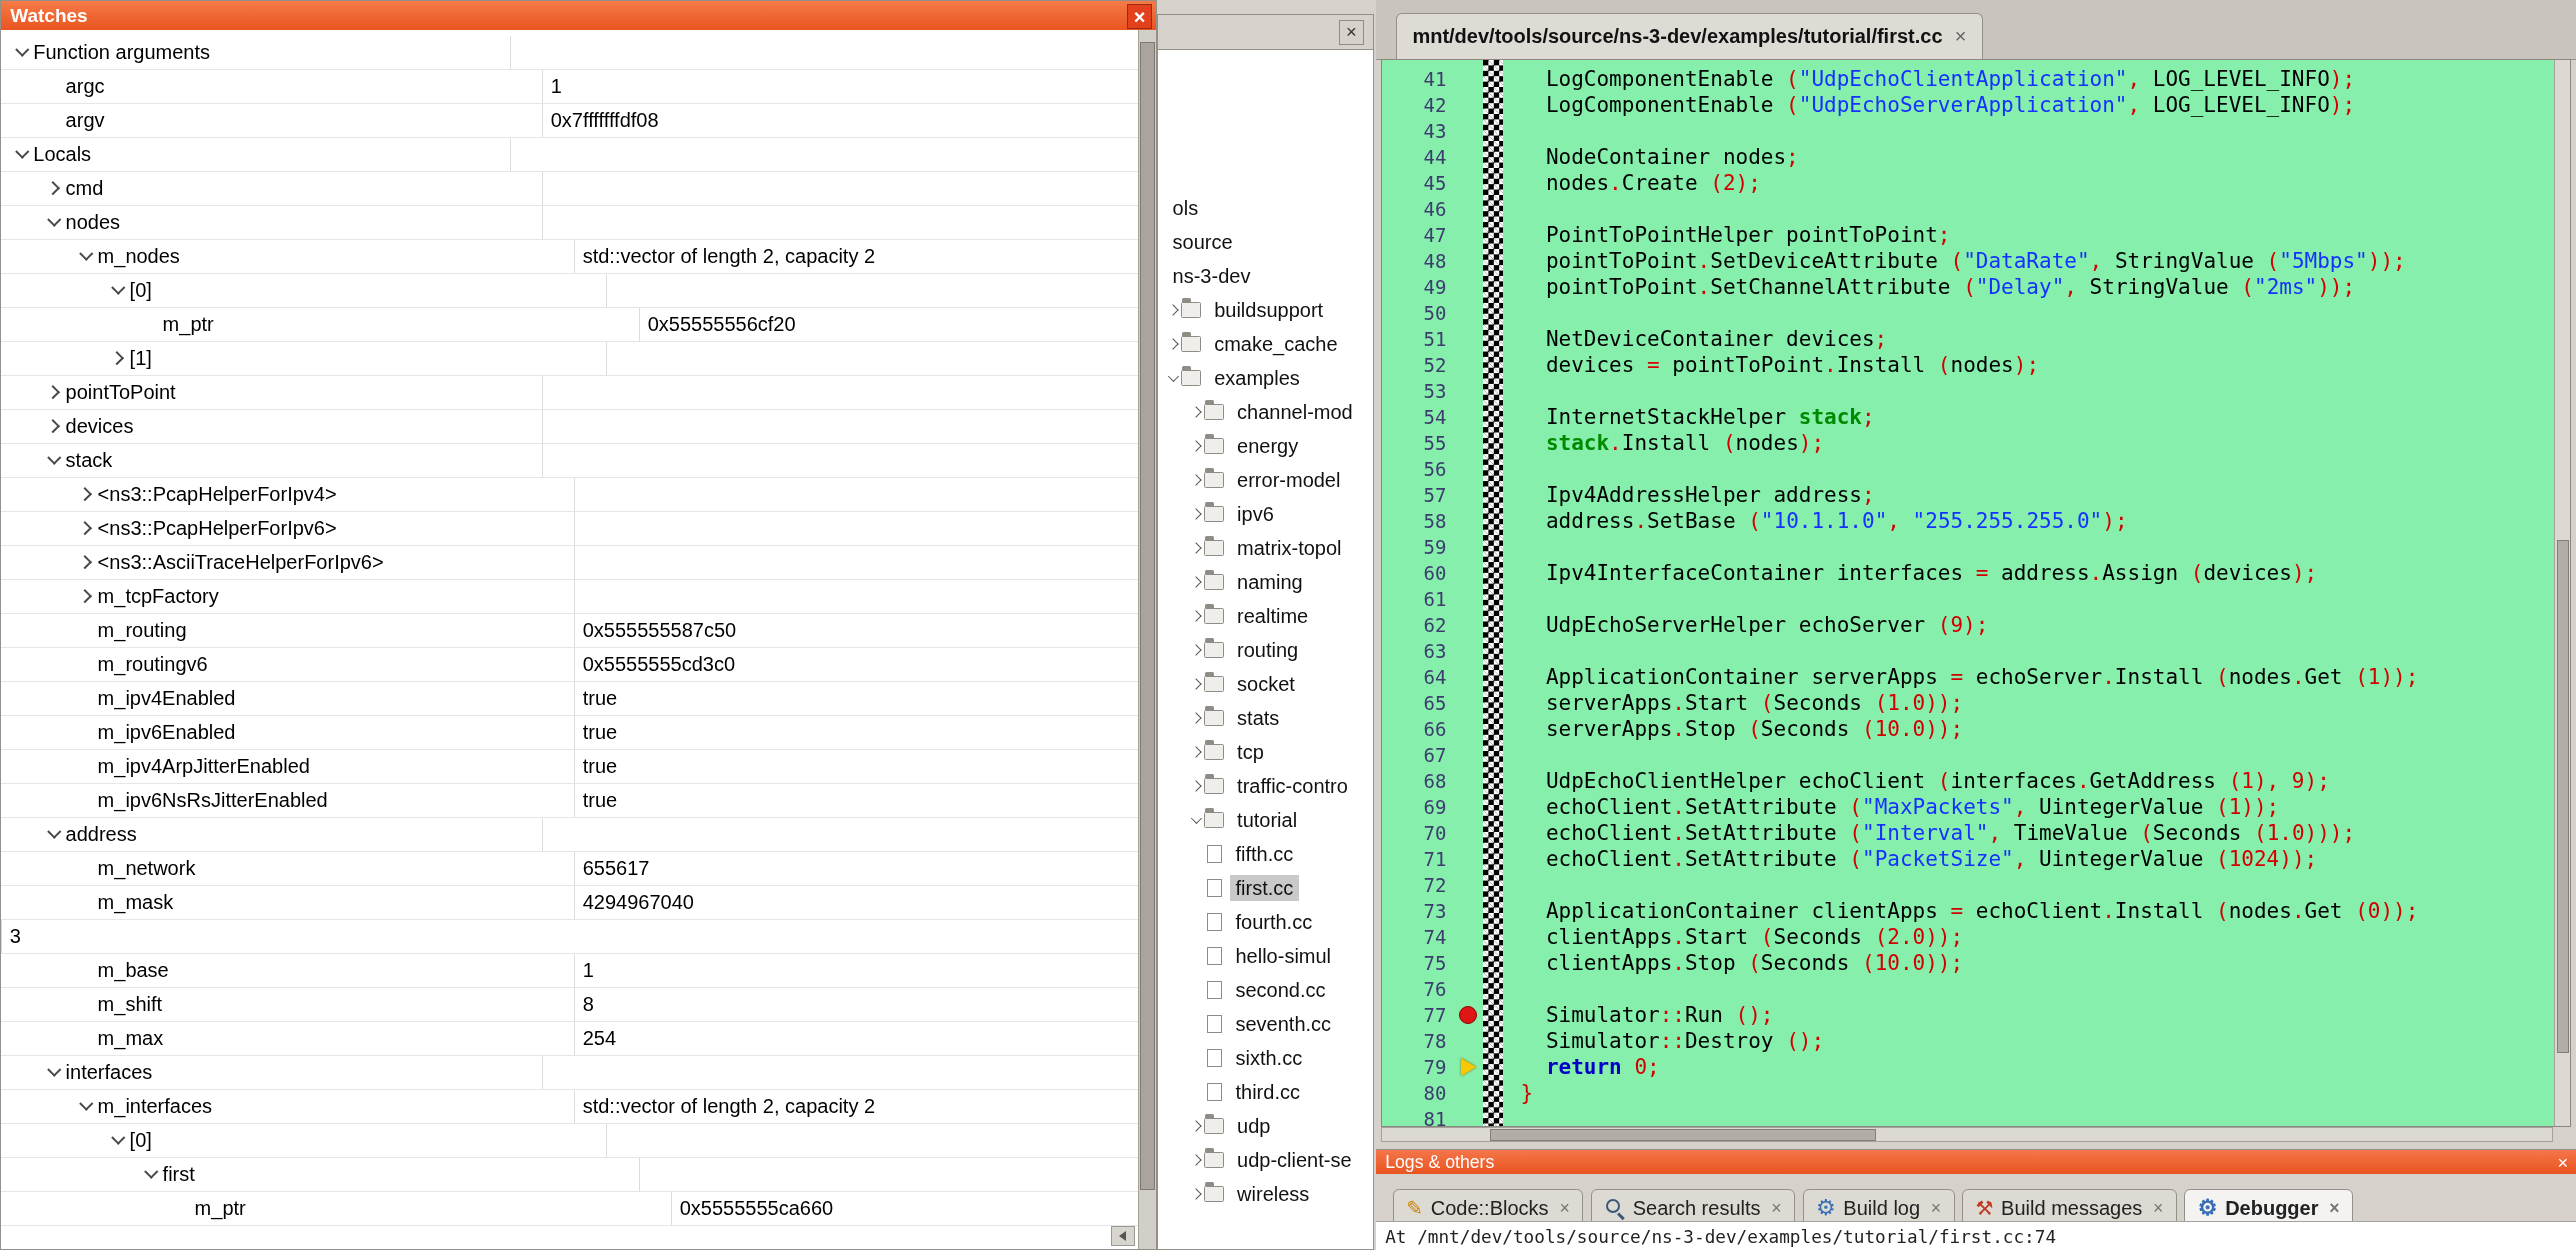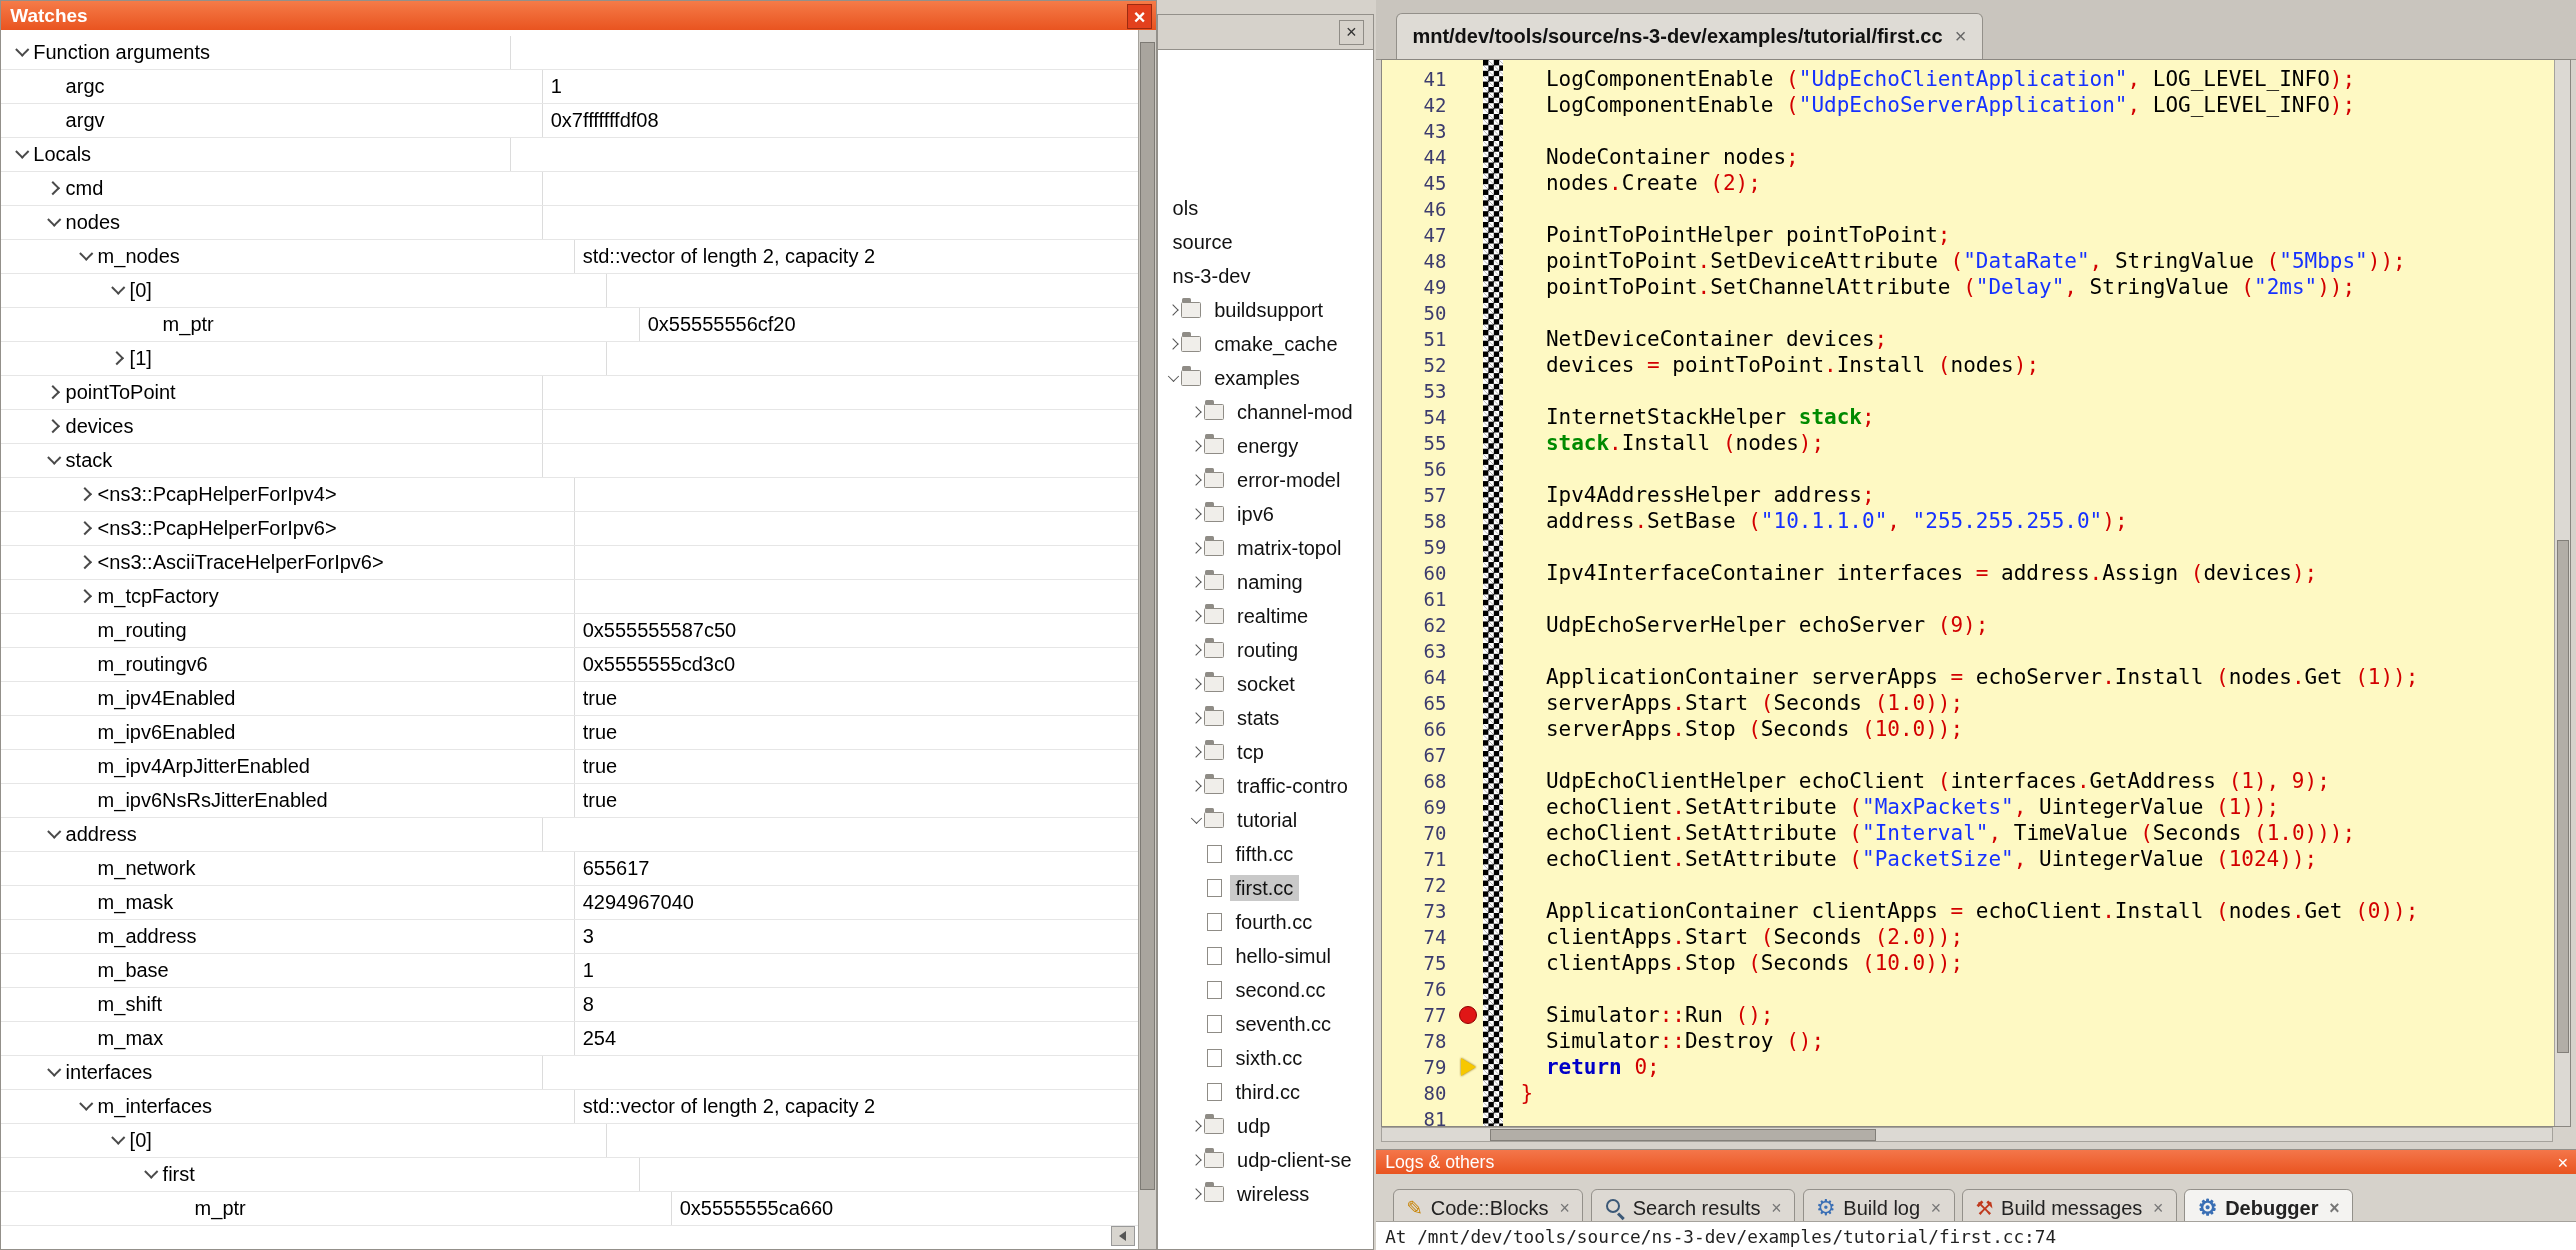--- a/index.html
+++ b/index.html
@@ -47,21 +47,21 @@
   .ticon.file{width:15.4px;height:18.4px;border:1.5px solid #8f8c86;background:#fff;}
   .tlabel{padding:1.5px 5.4px;}
   .titem.selected .tlabel{background:#c9c9c9;}
 
   
   .editorpanel{position:absolute;left:1376px;top:0;right:0;height:1250px;background:#d6d2cb;}
   .etabbar{position:absolute;left:0;right:0;top:0;height:59px;background:#c9c5be;border-bottom:0.8px solid #93908a;}
   .etab{position:absolute;left:20px;bottom:0;height:45px;background:#dedbd5;border:0.8px solid #93908a;border-bottom:none;
     border-radius:6.1px 6.1px 0 0;display:flex;align-items:center;gap:12.3px;padding:0 15.4px;font-size:20px;font-weight:bold;color:#111;}
   .etabx{color:#666;font-weight:normal;font-size:20px;}
-  .edbody{position:absolute;top:59px;left:4.6px;right:4.6px;height:1068px;background:#fef9c3;border:0.8px solid #8a8781;
+  .edbody{position:absolute;top:59px;left:4.6px;right:4.6px;height:1068px;background:#86efac;border:0.8px solid #8a8781;
     box-sizing:border-box;overflow:hidden;}
   .edlines{position:relative;padding-top:6.1px;}
   .checker{position:absolute;left:101px;top:0;bottom:0;width:20px;background-color:#000;
     background-image:linear-gradient(45deg,#fff 25%,transparent 25%,transparent 75%,#fff 75%),
                      linear-gradient(45deg,#fff 25%,transparent 25%,transparent 75%,#fff 75%);
     background-size:10.8px 10.8px;background-position:0 0,5.4px 5.4px;z-index:2;}
   .cl{display:flex;align-items:center;height:26px;white-space:pre;font-family:"DejaVu Sans Mono",monospace;font-size:21px;}
   .ln{flex:0 0 71px;text-align:right;padding-right:6.1px;box-sizing:border-box;color:#3c3c6e;font-size:19px;}
   .mk{flex:0 0 31px;display:flex;align-items:center;justify-content:center;}
   .chkgap{flex:0 0 20px;}
@@ -643,24 +643,20 @@
         <div class="wrow">
           <div class="wname" style="padding-left: 72px;">
             <span class="chev blank"></span>
             <span class="wlabel">m_mask</span>
           </div>
           <div class="wval">
             <span>4294967040</span>
           </div>
         </div>
         <div class="wrow">
-          <div class="wname" style="padding-left: 72px;">
-            <span class="chev blank"></span>
-            <span class="wlabel">m_address</span>
-          </div>
           <div class="wval">
             <span>3</span>
           </div>
         </div>
         <div class="wrow">
           <div class="wname" style="padding-left: 72px;">
             <span class="chev blank"></span>
             <span class="wlabel">m_base</span>
           </div>
           <div class="wval">

